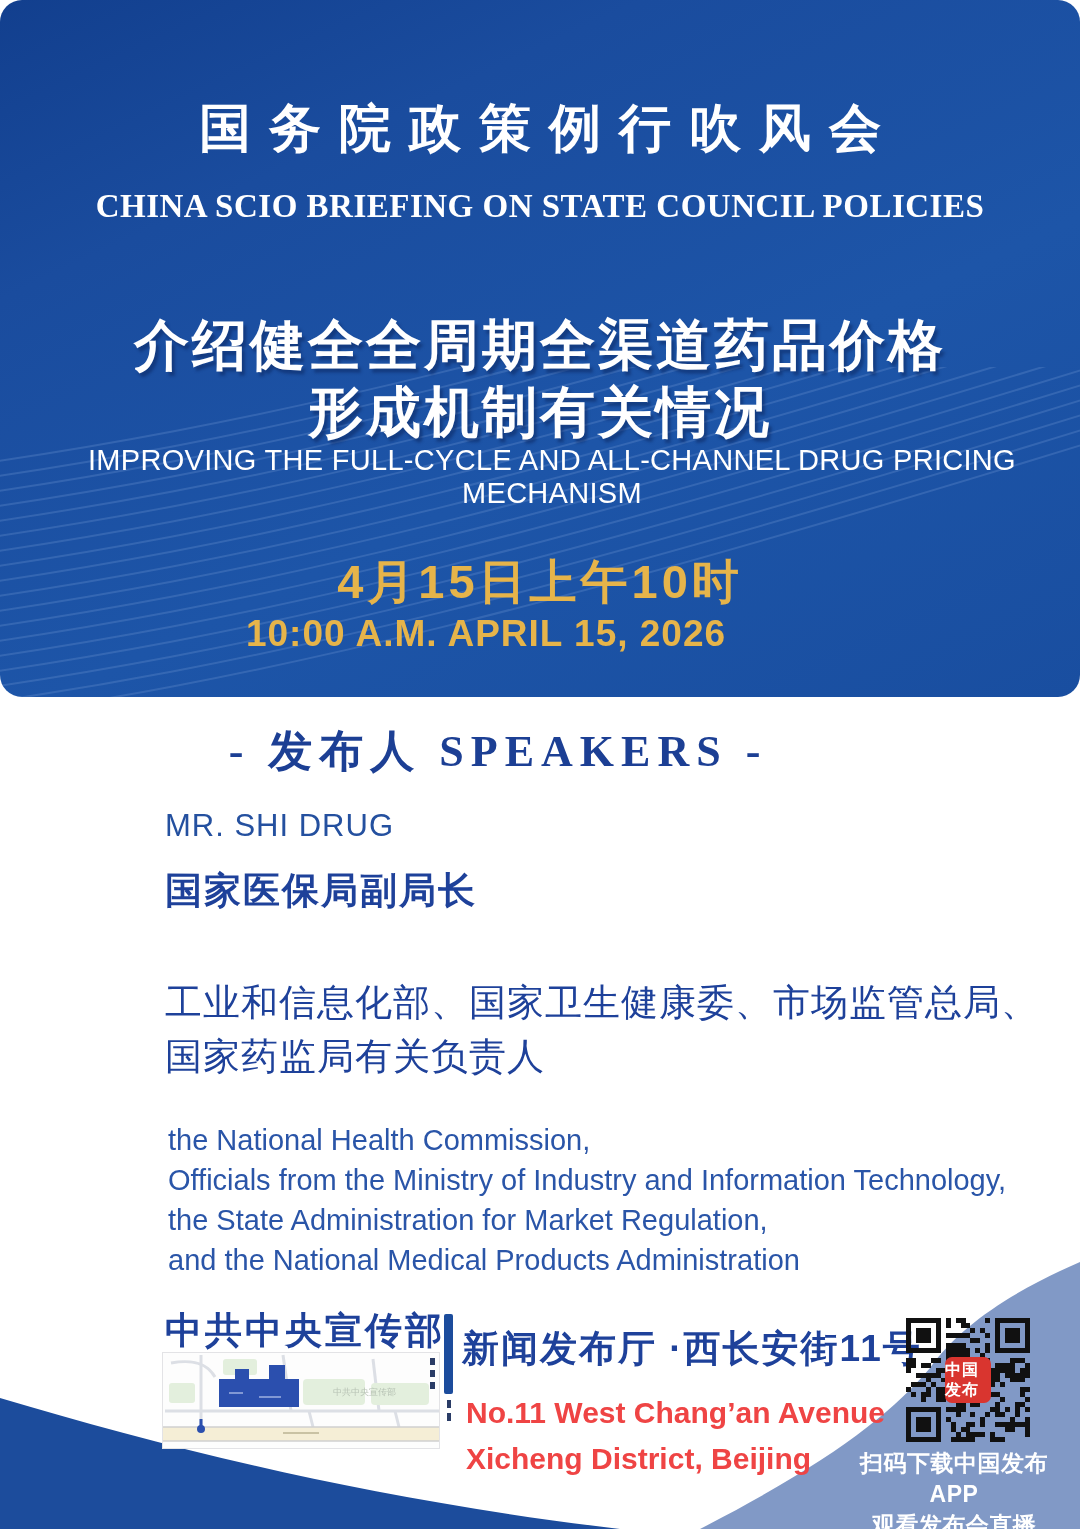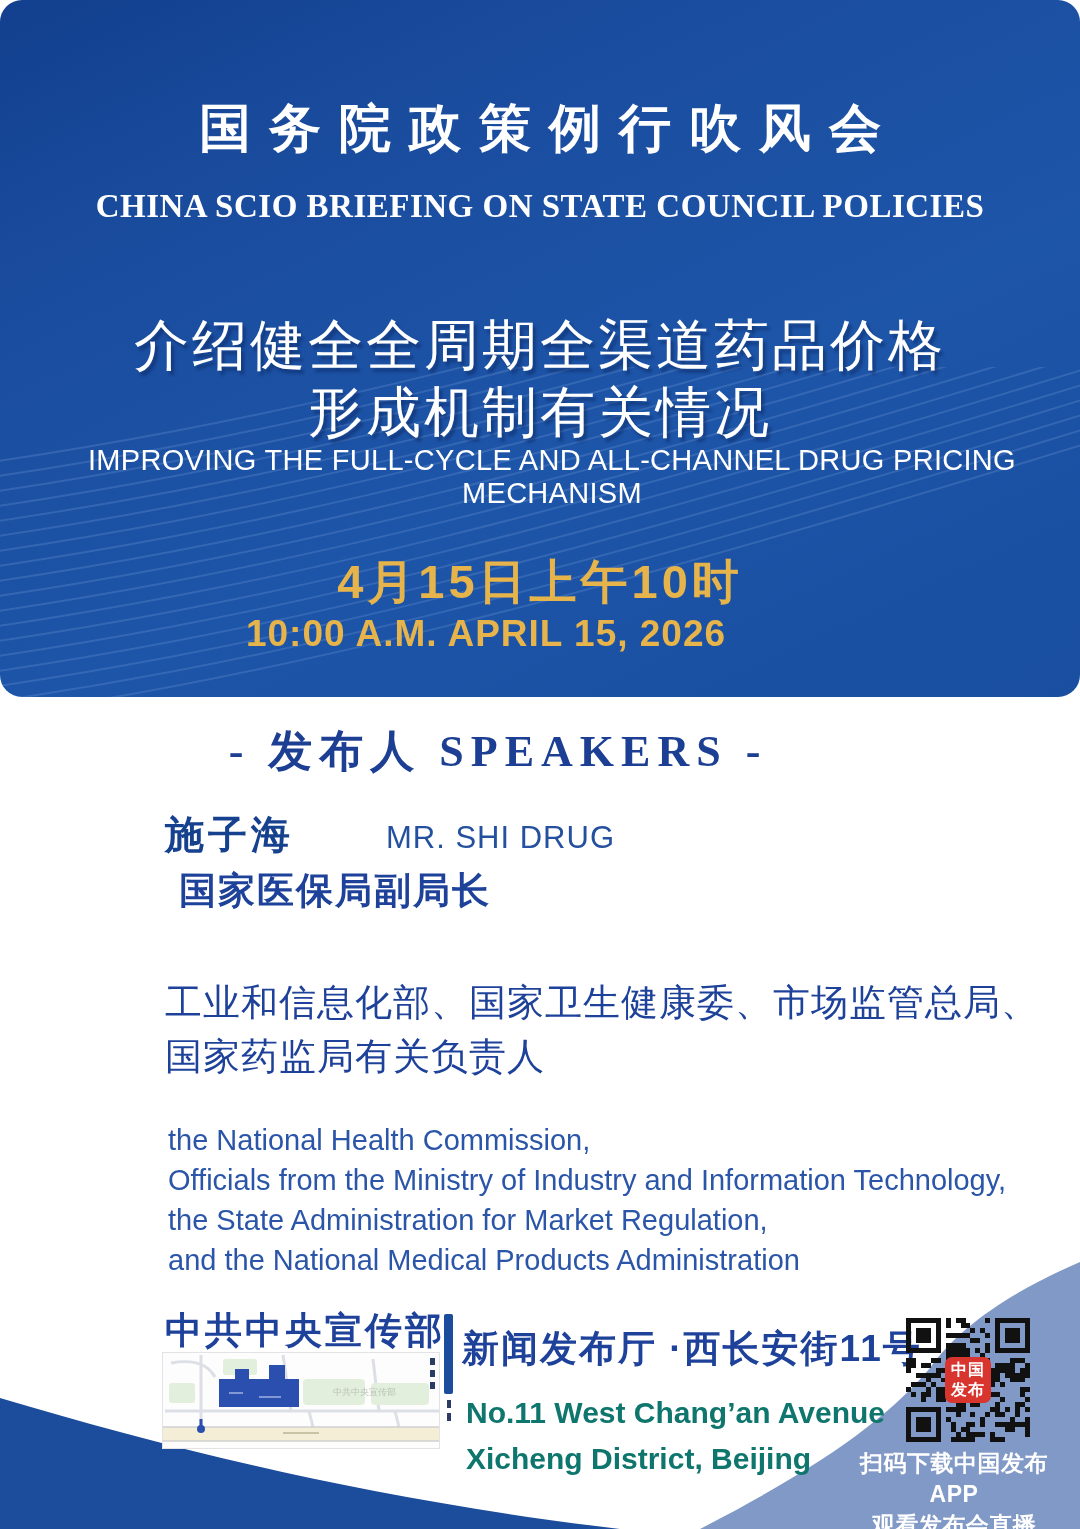--- a/index.html
+++ b/index.html
@@ -21,21 +21,21 @@
     color:#fff;font-family:"Liberation Serif","DejaVu Serif",serif;
     font-weight:700;font-size:52px;letter-spacing:18px;text-indent:18px;
   }
   .hero-title-en{
     position:absolute;left:0;top:188px;width:1080px;text-align:center;
     color:#fff;font-family:"Liberation Serif","DejaVu Serif",serif;
     font-weight:700;font-size:33px;letter-spacing:0.5px;
   }
   .topic{
     position:absolute;left:0;top:312px;width:1080px;text-align:center;
-    color:#fff;font-weight:400;font-size:55px;line-height:67px;letter-spacing:3px;
+    color:#fff;font-weight:700;font-size:55px;line-height:67px;letter-spacing:3px;
     text-shadow:3px 4px 3px rgba(8,32,84,.45);
   }
   .topic-en{
     position:absolute;left:0;top:444px;width:1080px;text-align:center;
     color:#fff;font-weight:400;font-size:29px;letter-spacing:0.3px;padding-left:12px;
   }
   .date-cn{
     position:absolute;left:0;top:551px;width:1080px;text-align:center;
     color:#E6B44A;font-weight:900;font-size:47px;letter-spacing:4px;
   }
@@ -48,21 +48,21 @@
     position:absolute;left:0;top:722px;width:996px;text-align:center;
     color:#1C3F94;font-family:"Liberation Serif","DejaVu Serif",serif;
     font-weight:700;font-size:44px;letter-spacing:7px;
   }
   .speaker-name-row{
     position:absolute;left:165px;top:808px;display:flex;align-items:baseline;gap:92px;
   }
   .name-cn{color:#16418F;font-weight:900;font-size:39px;letter-spacing:4px;}
   .name-en{color:#24509F;font-weight:400;font-size:31px;letter-spacing:1px;}
   .speaker-title-cn{
-    position:absolute;left:179px;top:866px;color:#1E419A;
+    position:absolute;left:165px;top:866px;color:#1E419A;
     font-weight:900;font-size:37px;letter-spacing:2px;
   }
   .speaker-title-en{
     position:absolute;left:168px;top:918px;color:#2A55A8;
     font-size:29px;line-height:38px;
   }
   .group-cn{
     position:absolute;left:165px;top:976px;color:#1E419A;
     font-weight:400;font-size:37px;line-height:54px;letter-spacing:1px;
   }
@@ -85,31 +85,31 @@
   }
   .v-dots{position:absolute;left:430px;top:1358px;width:5px;}
   .v-dots i{display:block;width:5px;height:7px;background:#2a3c66;margin-bottom:5px;}
   .v-dots2{position:absolute;left:447px;top:1400px;width:4px;}
   .v-dots2 i{display:block;width:4px;height:8px;background:#2a3c66;margin-bottom:5px;}
   .venue-cn{
     position:absolute;left:462px;top:1324px;color:#1E419A;
     font-weight:900;font-size:37px;letter-spacing:2px;
   }
   .venue-en{
-    position:absolute;left:466px;top:1390px;color:#0f766e;
+    position:absolute;left:466px;top:1390px;color:#ef4444;
     font-weight:700;font-size:30px;line-height:46px;
   }
   
   .bottom-decor{position:absolute;left:0;top:1240px;width:1080px;height:289px;}
   
   .qr{position:absolute;left:906px;top:1318px;width:124px;height:124px;}
   .qr svg{position:absolute;left:0;top:0;width:124px;height:124px;shape-rendering:crispEdges;}
   .qr-badge{
     position:absolute;left:39px;top:39px;width:46px;height:46px;
-    background:#D9352F;border-radius:7px;color:#fff;text-align:center;
+    background:#D9352F;border-radius:7px;color:#fff;text-align:left;
     font-weight:900;font-size:16px;line-height:20px;padding-top:3px;box-sizing:border-box;
     letter-spacing:1px;
   }
   .qr-caption{
     position:absolute;left:838px;top:1448px;width:232px;text-align:center;
     color:#fff;font-weight:700;font-size:23px;line-height:31px;letter-spacing:0.5px;
   }
 </style>
 </head>
 <body>
@@ -151,21 +151,20 @@
   </div>
 
   <svg class="bottom-decor" viewBox="0 0 1080 289">
     <path d="M1080,22 C1015,50 960,85 930,128 C890,175 830,222 700,289 L1080,289 Z" fill="#8199C6"></path>
     <path d="M0,158 C170,208 360,258 620,289 L0,289 Z" fill="#1C4C9C"></path>
   </svg>
 
   <div class="speakers-heading">- 发布人  SPEAKERS -</div>
 
   <div class="speaker-name-row">
-    <span class="name-cn">施子海</span>
     <span class="name-en">MR. SHI DRUG</span>
   </div>
   <div class="speaker-title-cn">国家医保局副局长</div>
 
   <div class="group-cn">
     <div>工业和信息化部、国家卫生健康委、市场监管总局、</div>
     <div>国家药监局有关负责人</div>
   </div>
   <div class="group-en">
     <div>the National Health Commission,</div>

